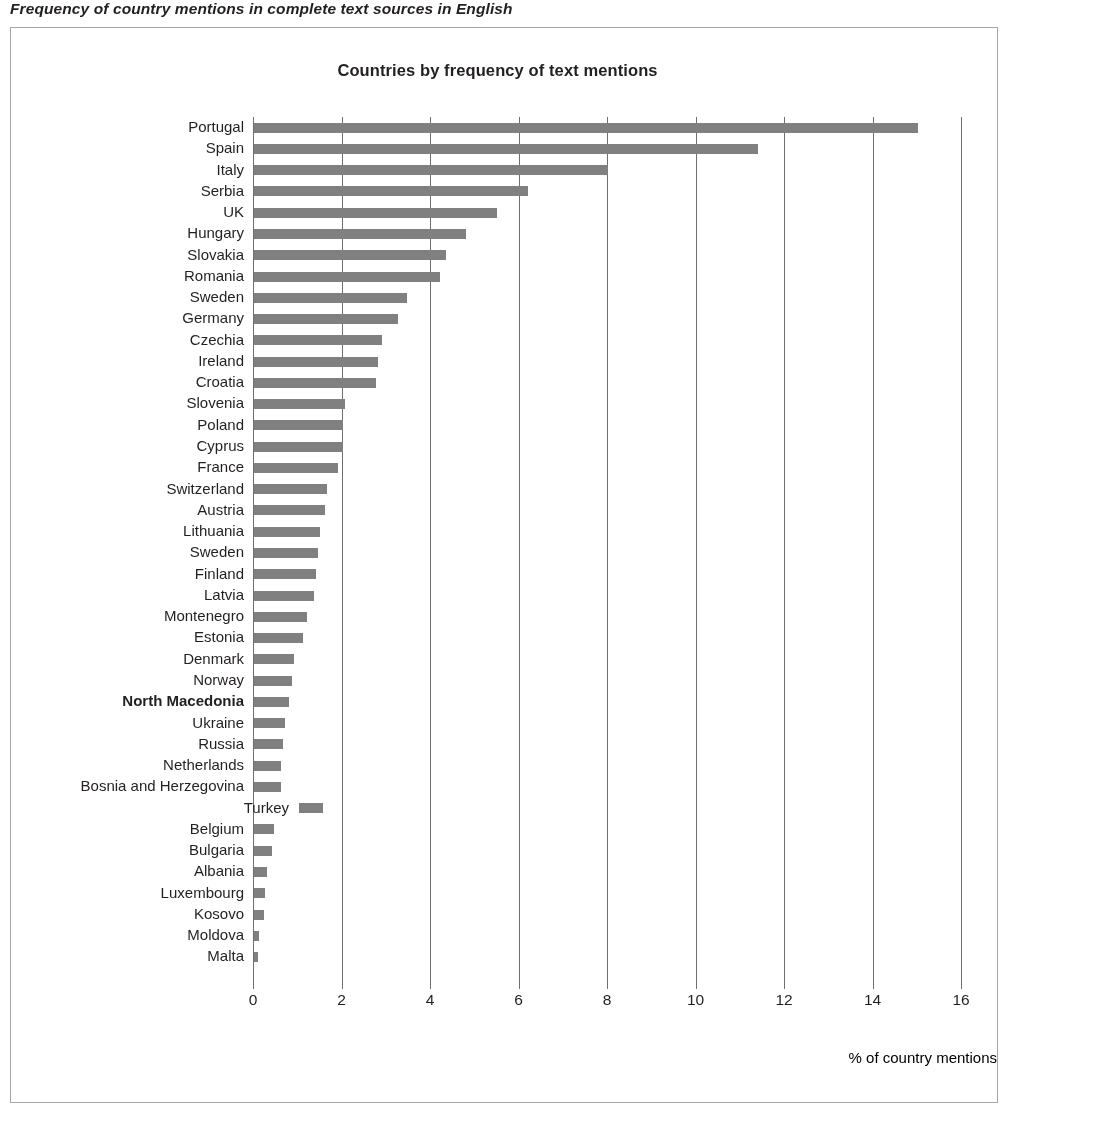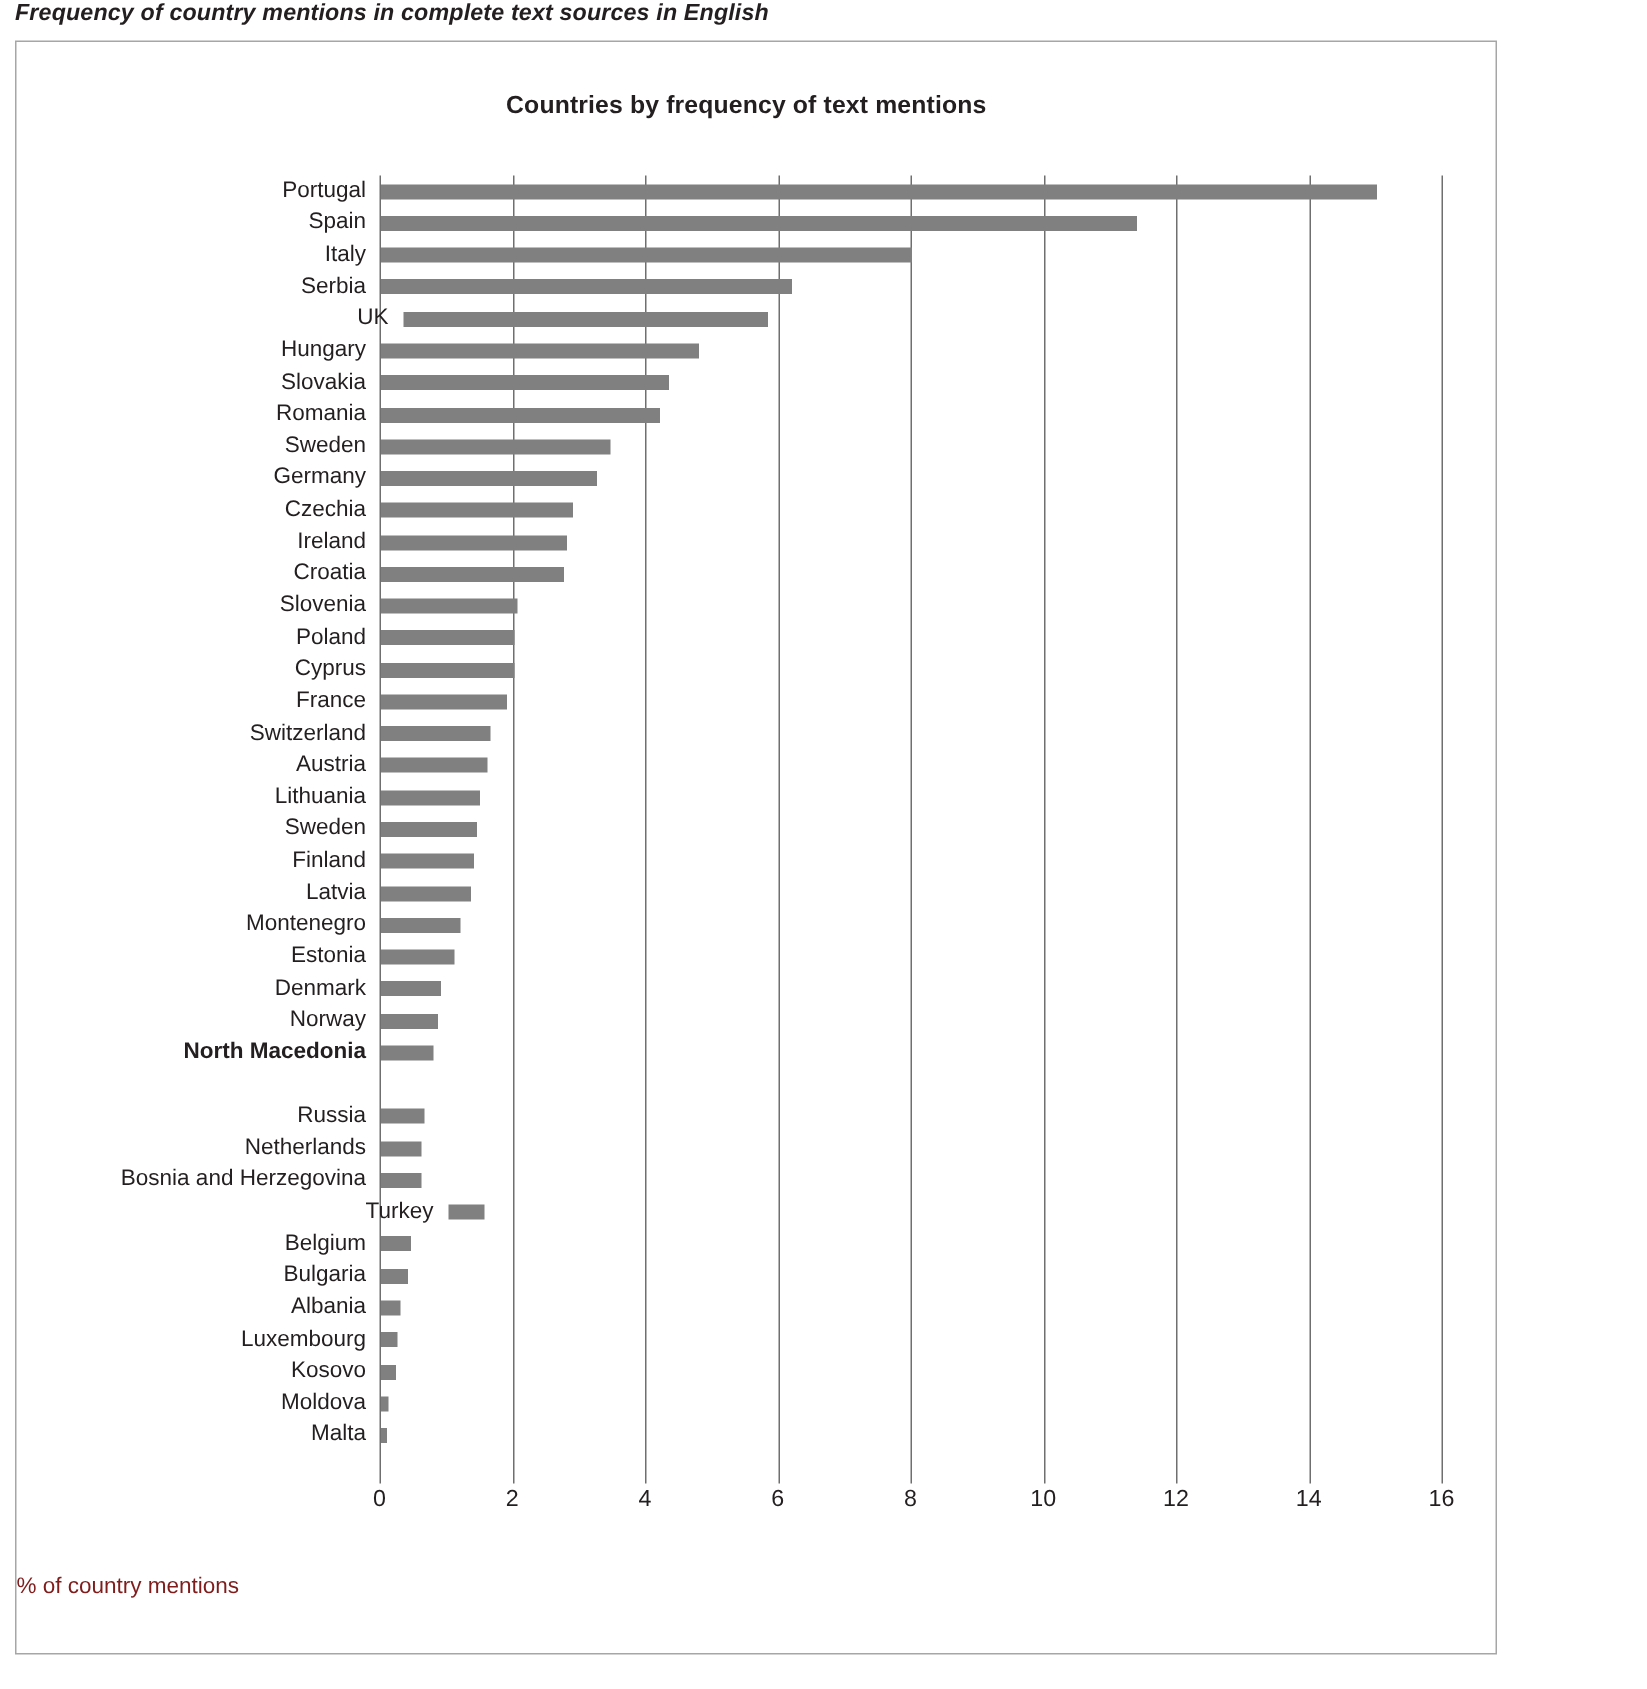--- a/index.html
+++ b/index.html
@@ -108,25 +108,25 @@
   .xtick {
     position: absolute;
     top: 0;
     transform: translateX(-50%);
     font-size: 15.5px;
     color: #231f20;
   }
   #xlabel {
     position: absolute;
     left: 0;
-    right: 12px;
+    right: 0;
     top: 1021px;
-    text-align: left;
+    text-align: right;
     font-size: 15px;
-    color: #7f1d1d;
+    color: #000000;
   }
 </style>
 </head>
 <body>
 
 <div id="caption">Frequency of country mentions in complete text sources in English</div>
 
 <div id="figure-frame">
 
   <div id="chart-title">Countries by frequency of text mentions</div>
@@ -153,21 +153,21 @@
           <div class="bar" title="Spain: 11.4" style="width: 504.45px; background: rgb(128, 128, 128); top: 5.63415px;"></div>
         </div>
         <div class="row" style="top: 42.5366px; height: 21.2683px;">
           <div class="cat-label" style="line-height: 21.2683px;">Italy</div>
           <div class="bar" title="Italy: 8" style="width: 354px; background: rgb(128, 128, 128); top: 5.63415px;"></div>
         </div>
         <div class="row" style="top: 63.8049px; height: 21.2683px;">
           <div class="cat-label" style="line-height: 21.2683px;">Serbia</div>
           <div class="bar" title="Serbia: 6.2" style="width: 274.35px; background: rgb(128, 128, 128); top: 5.63415px;"></div>
         </div>
-        <div class="row" style="top: 85.0732px; height: 21.2683px; margin-left: 15px;">
+        <div class="row" style="top: 85.0732px; height: 21.2683px;">
           <div class="cat-label" style="line-height: 21.2683px;">UK</div>
           <div class="bar" title="UK: 5.5" style="width: 243.375px; background: rgb(128, 128, 128); top: 5.63415px;"></div>
         </div>
         <div class="row" style="top: 106.341px; height: 21.2683px;">
           <div class="cat-label" style="line-height: 21.2683px;">Hungary</div>
           <div class="bar" title="Hungary: 4.8" style="width: 212.4px; background: rgb(128, 128, 128); top: 5.63415px;"></div>
         </div>
         <div class="row" style="top: 127.61px; height: 21.2683px;">
           <div class="cat-label" style="line-height: 21.2683px;">Slovakia</div>
           <div class="bar" title="Slovakia: 4.35" style="width: 192.487px; background: rgb(128, 128, 128); top: 5.63415px;"></div>
@@ -248,20 +248,24 @@
           <div class="cat-label" style="line-height: 21.2683px;">Denmark</div>
           <div class="bar" title="Denmark: 0.9" style="width: 39.825px; background: rgb(128, 128, 128); top: 5.63415px;"></div>
         </div>
         <div class="row" style="top: 552.976px; height: 21.2683px;">
           <div class="cat-label" style="line-height: 21.2683px;">Norway</div>
           <div class="bar" title="Norway: 0.85" style="width: 37.6125px; background: rgb(128, 128, 128); top: 5.63415px;"></div>
         </div>
         <div class="row" style="top: 574.244px; height: 21.2683px; font-weight: bold;">
           <div class="cat-label" style="line-height: 21.2683px;">North Macedonia</div>
           <div class="bar" title="North Macedonia: 0.8" style="width: 35.4px; background: rgb(128, 128, 128); top: 5.63415px;"></div>
+        </div>
+        <div class="row" style="top: 595.512px; height: 21.2683px;">
+          <div class="cat-label" style="line-height: 21.2683px;">Ukraine</div>
+          <div class="bar" title="Ukraine: 0.7" style="width: 30.975px; background: rgb(128, 128, 128); top: 5.63415px;"></div>
         </div>
         <div class="row" style="top: 616.78px; height: 21.2683px;">
           <div class="cat-label" style="line-height: 21.2683px;">Russia</div>
           <div class="bar" title="Russia: 0.65" style="width: 28.7625px; background: rgb(128, 128, 128); top: 5.63415px;"></div>
         </div>
         <div class="row" style="top: 638.049px; height: 21.2683px;">
           <div class="cat-label" style="line-height: 21.2683px;">Netherlands</div>
           <div class="bar" title="Netherlands: 0.6" style="width: 26.55px; background: rgb(128, 128, 128); top: 5.63415px;"></div>
         </div>
         <div class="row" style="top: 659.317px; height: 21.2683px;">

